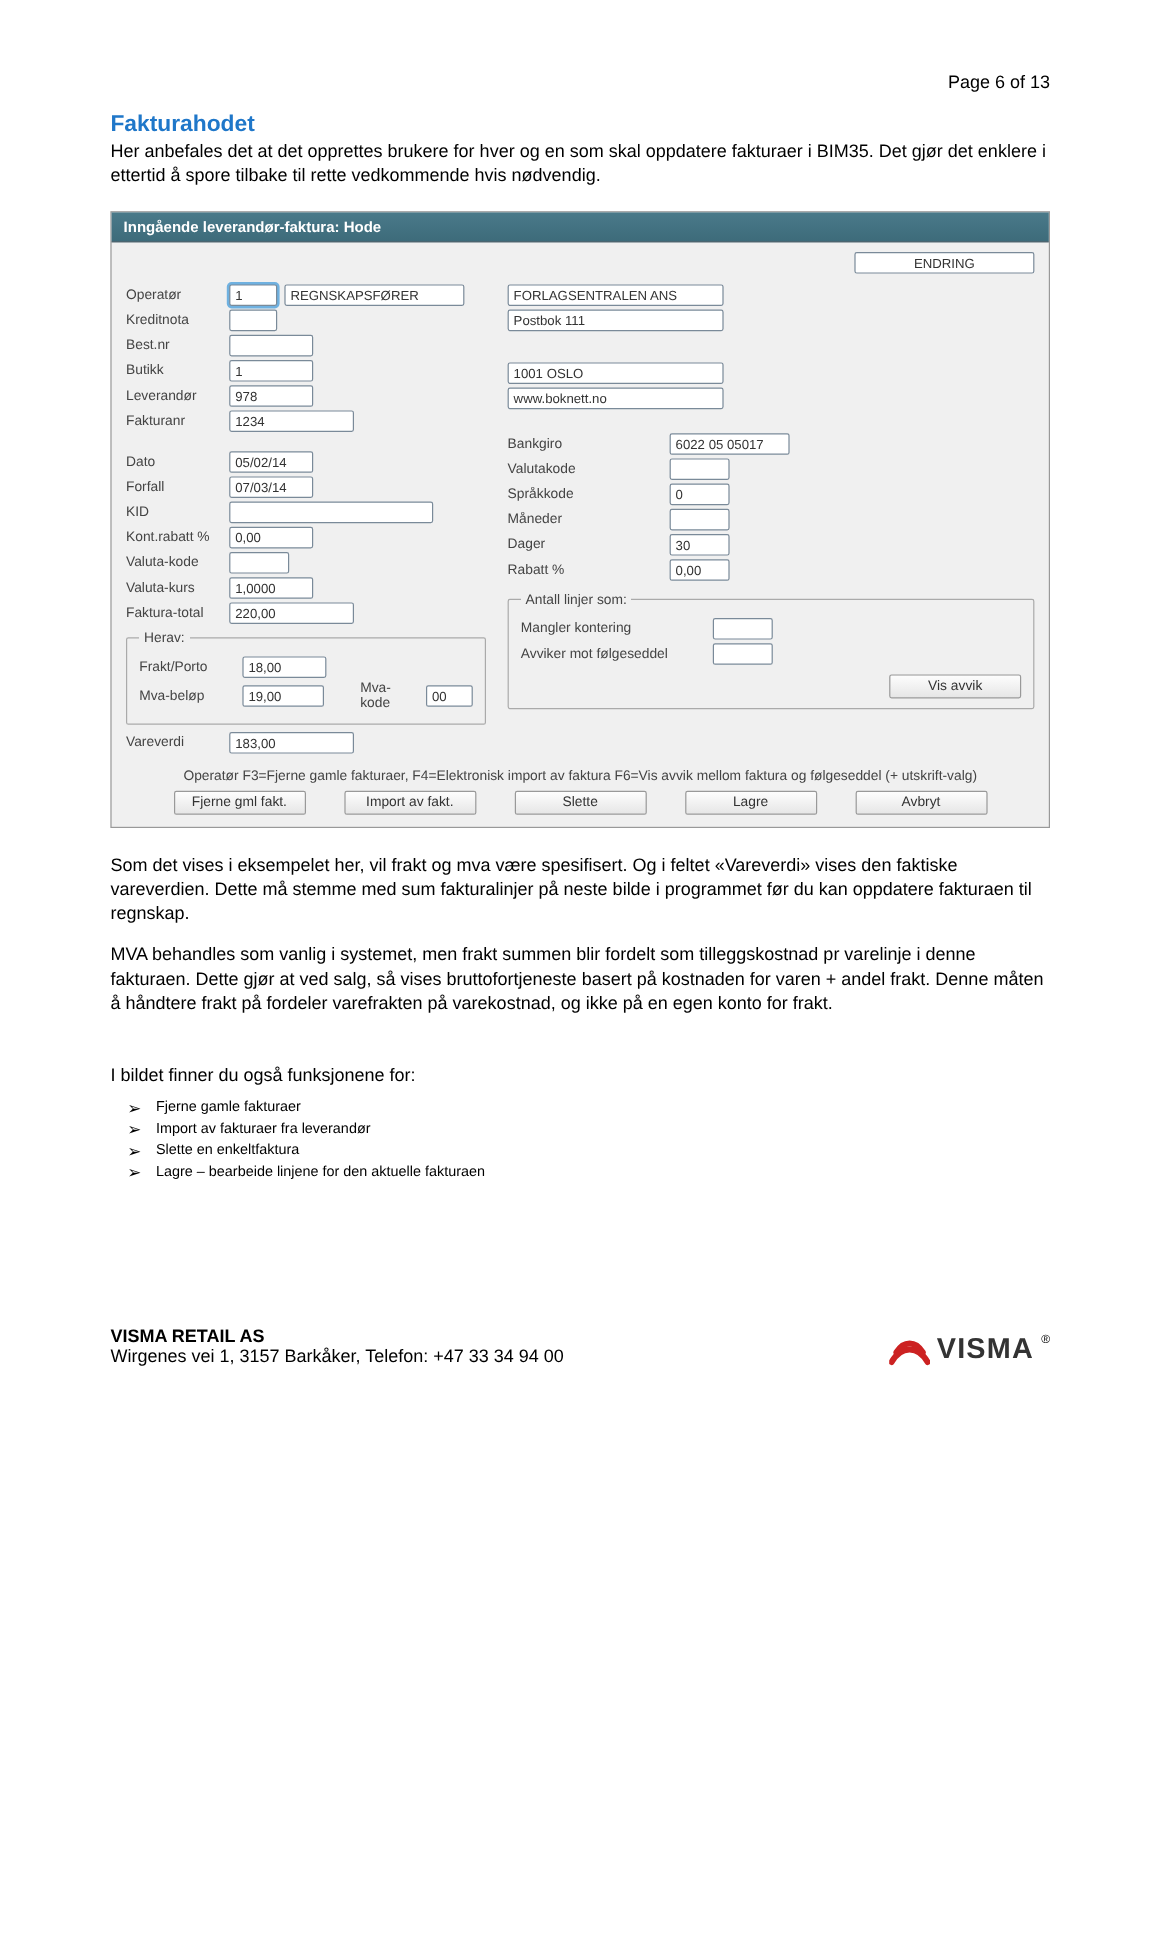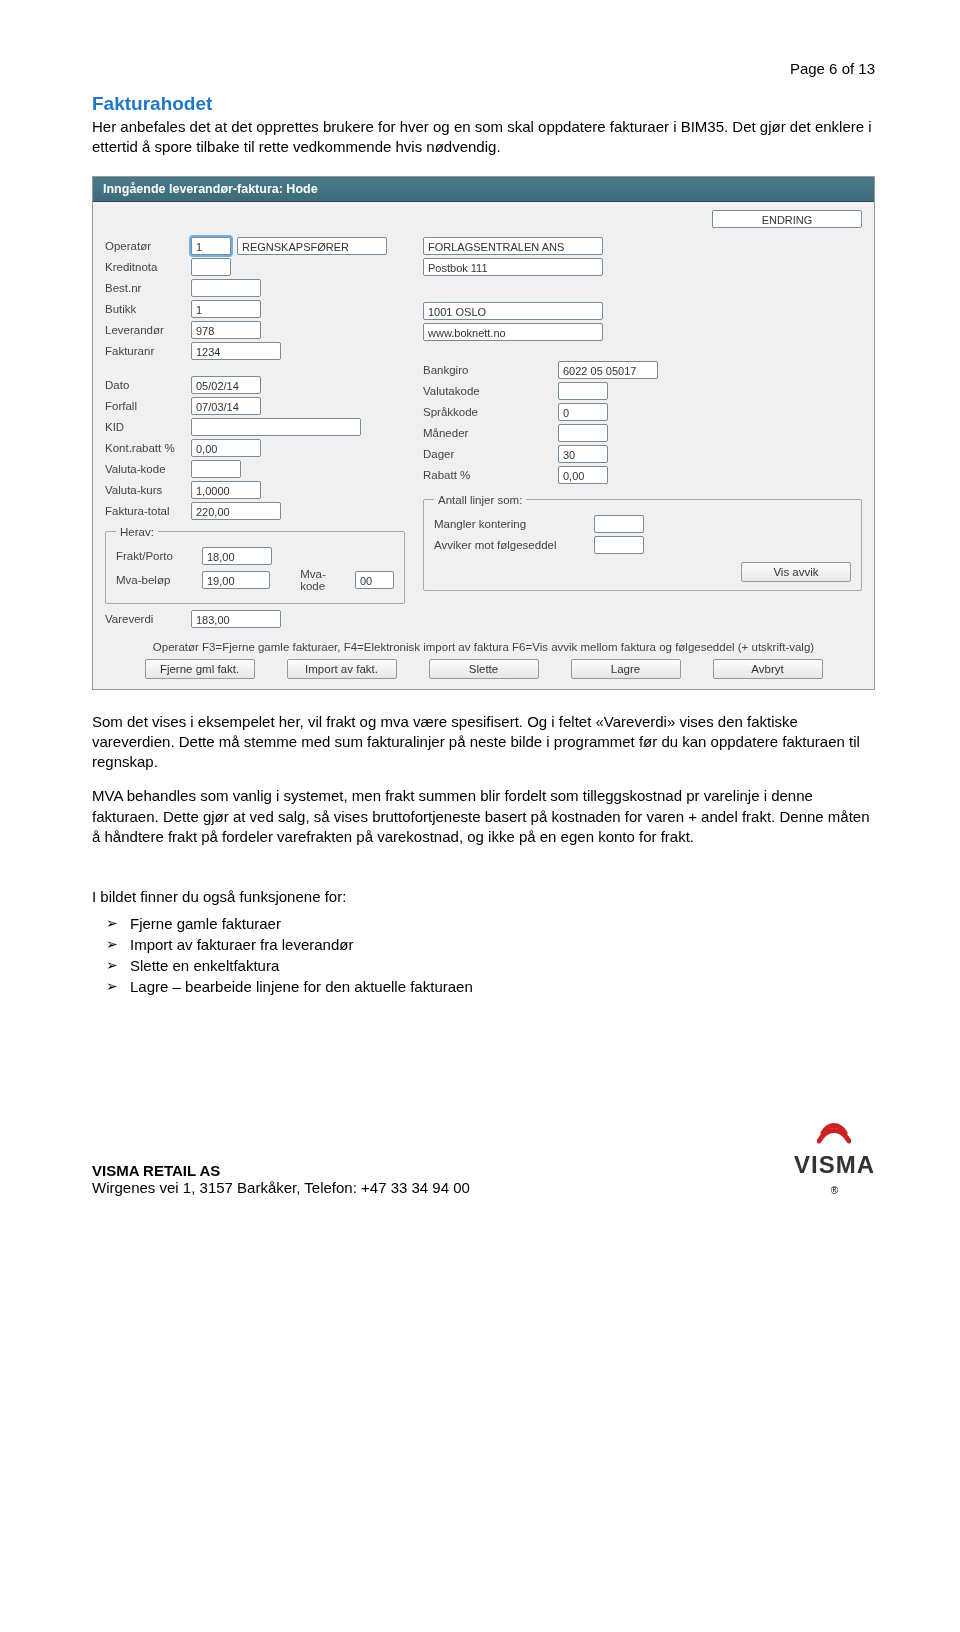--- a/index.html
+++ b/index.html
@@ -13,39 +13,39 @@
   .cols { display:flex; gap:18px; }
   .col1 { flex:0 0 300px; }
   .col2 { flex:1; }
   .row { display:flex; align-items:center; margin:3px 0; }
   .lbl { flex:0 0 86px; color:#444; }
   .lbl2 { flex:0 0 135px; color:#444; }
   .inp { background:#fff; border:1px solid #7a8a99; border-radius:2px; height:18px; padding:0 4px; font-size:11px; box-sizing:border-box; }
   .inp.w40 { width:40px; }
   .inp.w50 { width:50px; }
   .inp.w70 { width:70px; }
-  .inp.w90 { width:90px; }
+  .inp.w90 { width:104px; }
   .inp.w100 { width:100px; }
   .inp.w150 { width:150px; }
   .inp.w170 { width:170px; }
   .inp.w200 { width:180px; }
   .highlight { box-shadow:0 0 0 2px #6fb1e0; }
   fieldset { border:1px solid #aaa; border-radius:2px; margin:6px 0; padding:6px 10px 8px 10px; }
   fieldset legend { font-size:11.5px; color:#444; padding:0 4px; }
   .btn { display:inline-block; background:linear-gradient(#fdfdfd,#e6e6e6); border:1px solid #999; border-radius:2px; font-size:11.5px; color:#333; padding:3px 0; text-align:center; box-sizing:border-box; }
   .btnrow { display:flex; gap:32px; justify-content:center; margin-top:6px; }
   .btnrow .btn { width:110px; }
   .hint { text-align:center; font-size:11.5px; color:#444; margin:10px 0 4px 0; }
   ul.arrows { list-style:none; padding-left:22px; margin:6px 0; }
-  ul.arrows li { position:relative; padding:2px 0 2px 16px; font-size:15px; }
+  ul.arrows li { position:relative; padding:2px 0 2px 16px; font-size:12px; }
   ul.arrows li::before { content:"➢"; position:absolute; left:-8px; color:#000; font-size:14px; }
   .footer { position:relative; margin-top:120px; display:flex; align-items:flex-end; justify-content:space-between; }
   .footer-left { font-size:15px; }
   .footer-left .bold { font-weight:bold; }
-  .logo { display:flex; align-items:center; gap:6px;flex-direction:column; }
+  .logo { display:flex; gap:6px; }
   .reg { font-size:10px; vertical-align:super; }
 </style>
 </head>
 <body>
 
 <div class="page">
   <div class="pnum">Page 6 of 13</div>
 
   <h2 class="blue">Fakturahodet</h2>
   <div class="body-text">Her anbefales det at det opprettes brukere for hver og en som skal oppdatere fakturaer i BIM35. Det gjør det enklere i ettertid å spore tilbake til rette vedkommende hvis nødvendig.</div>

